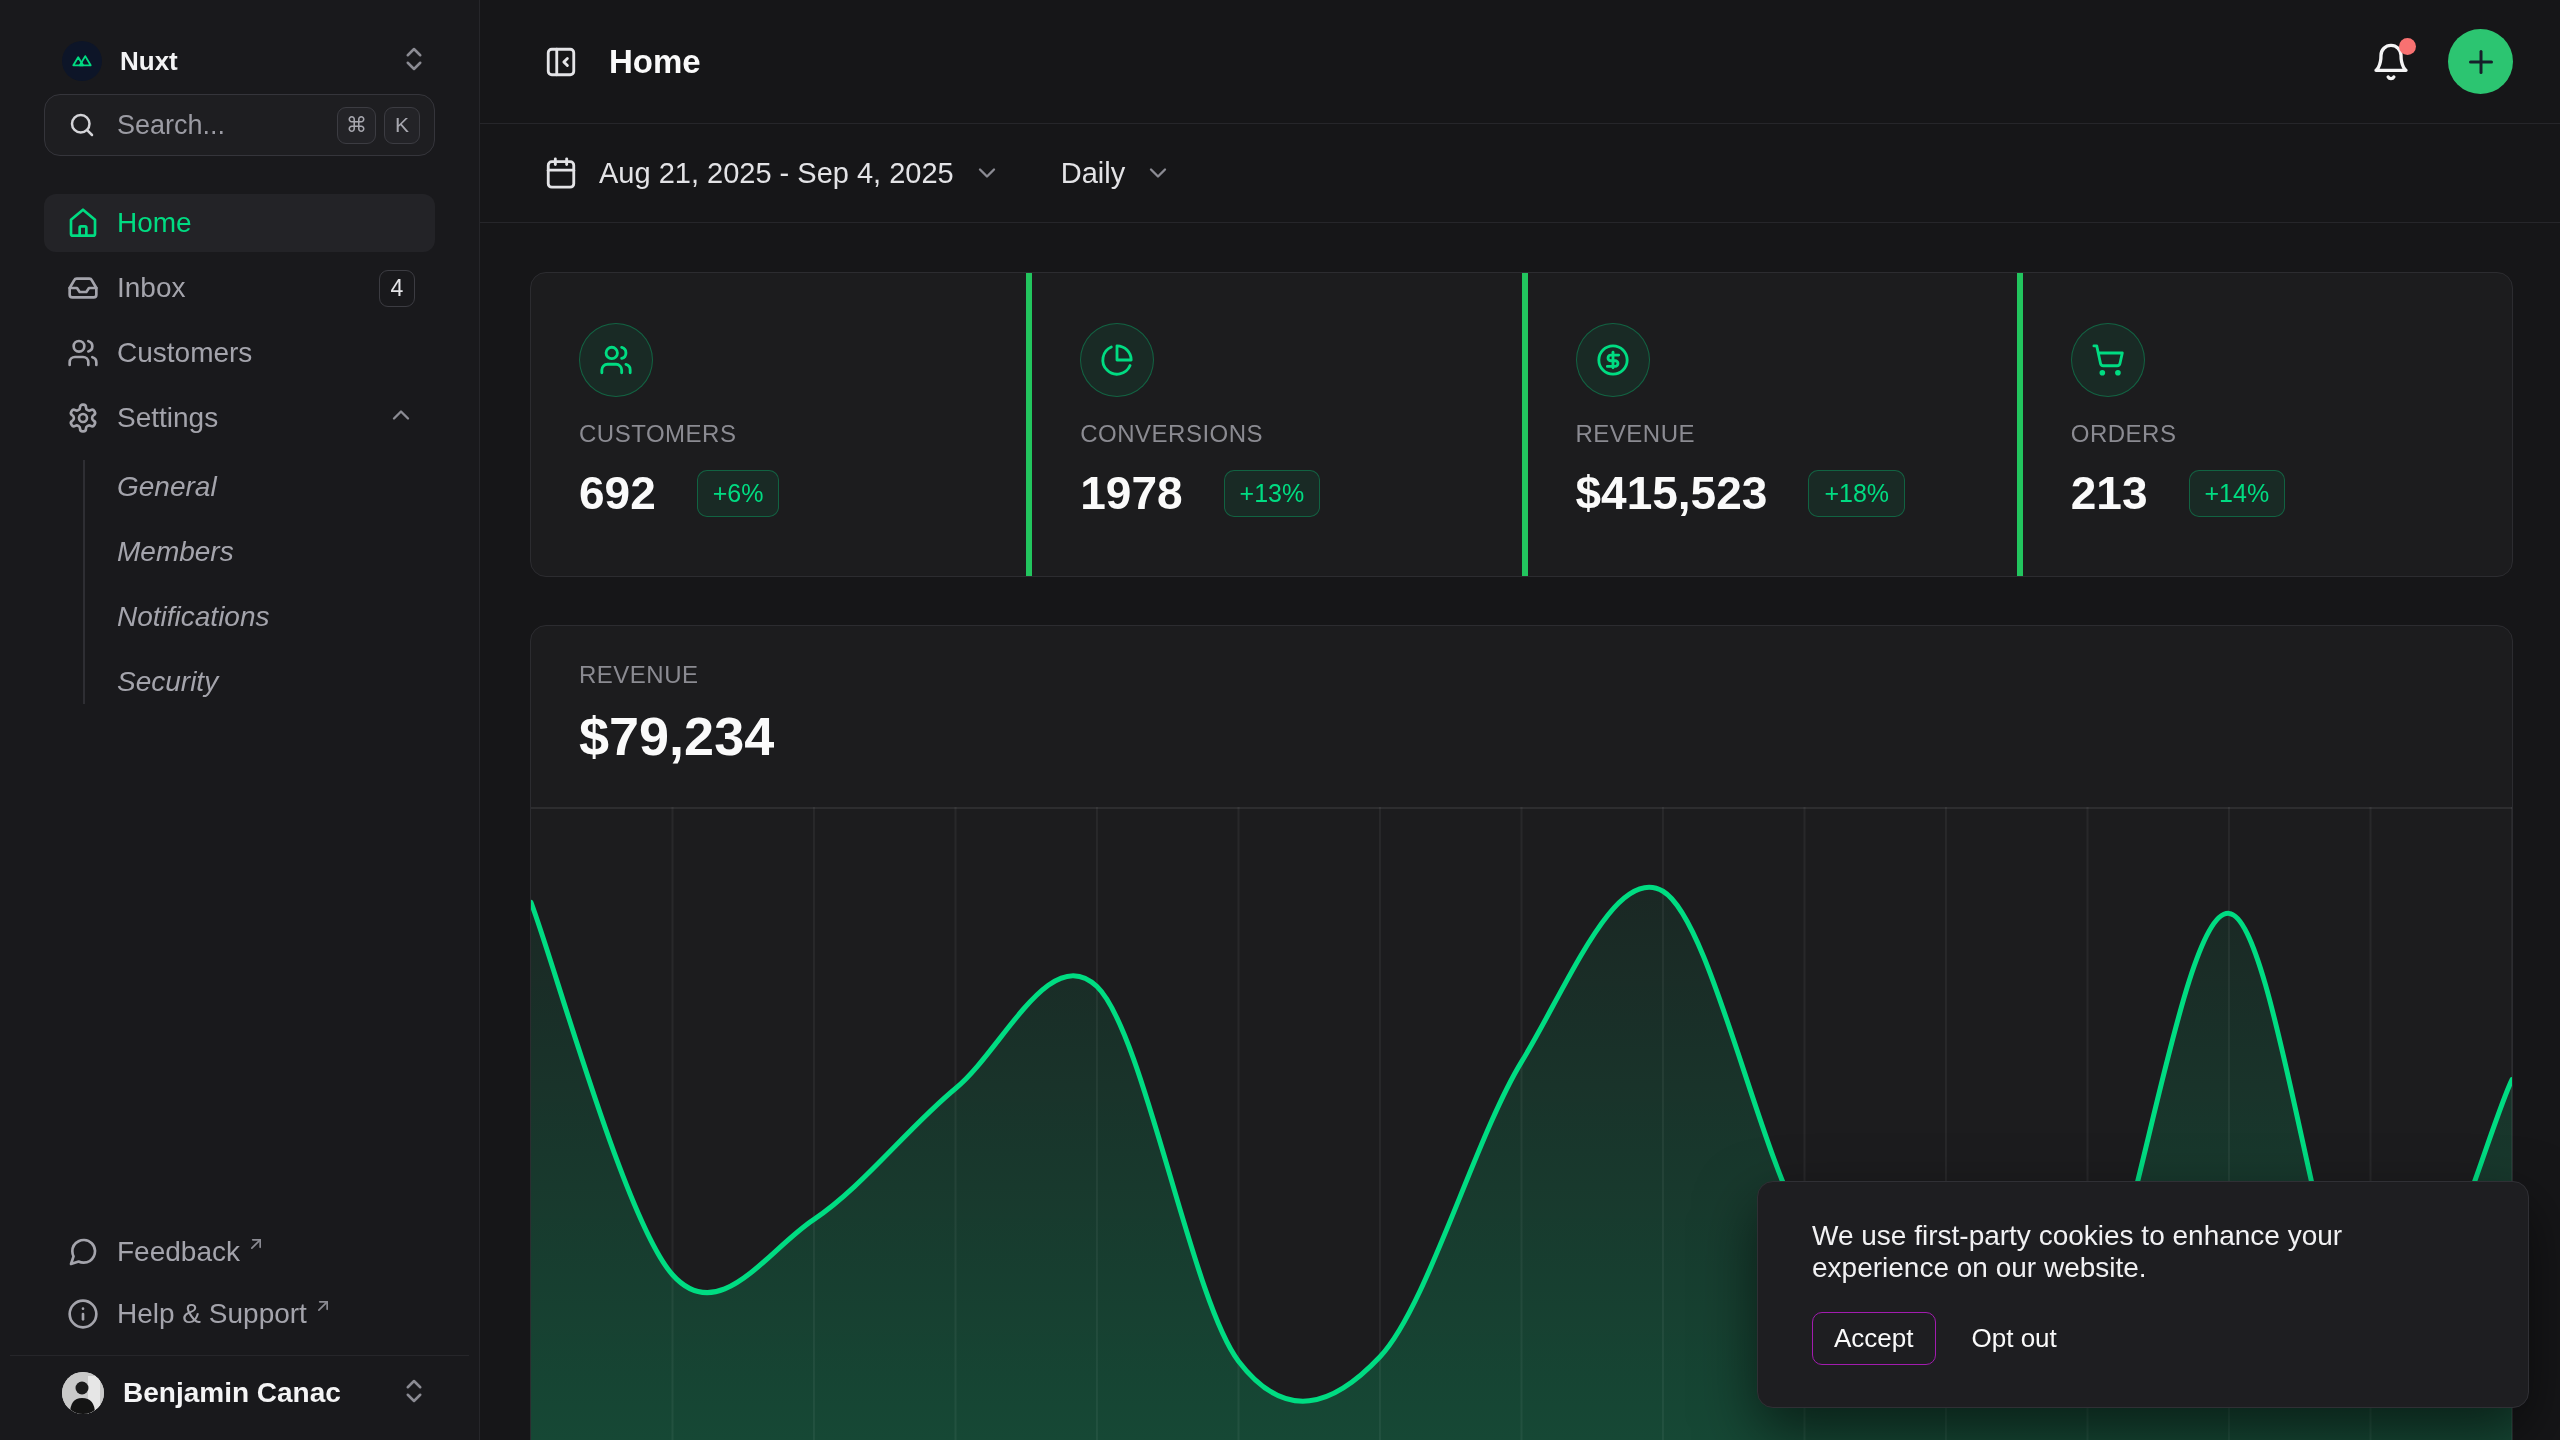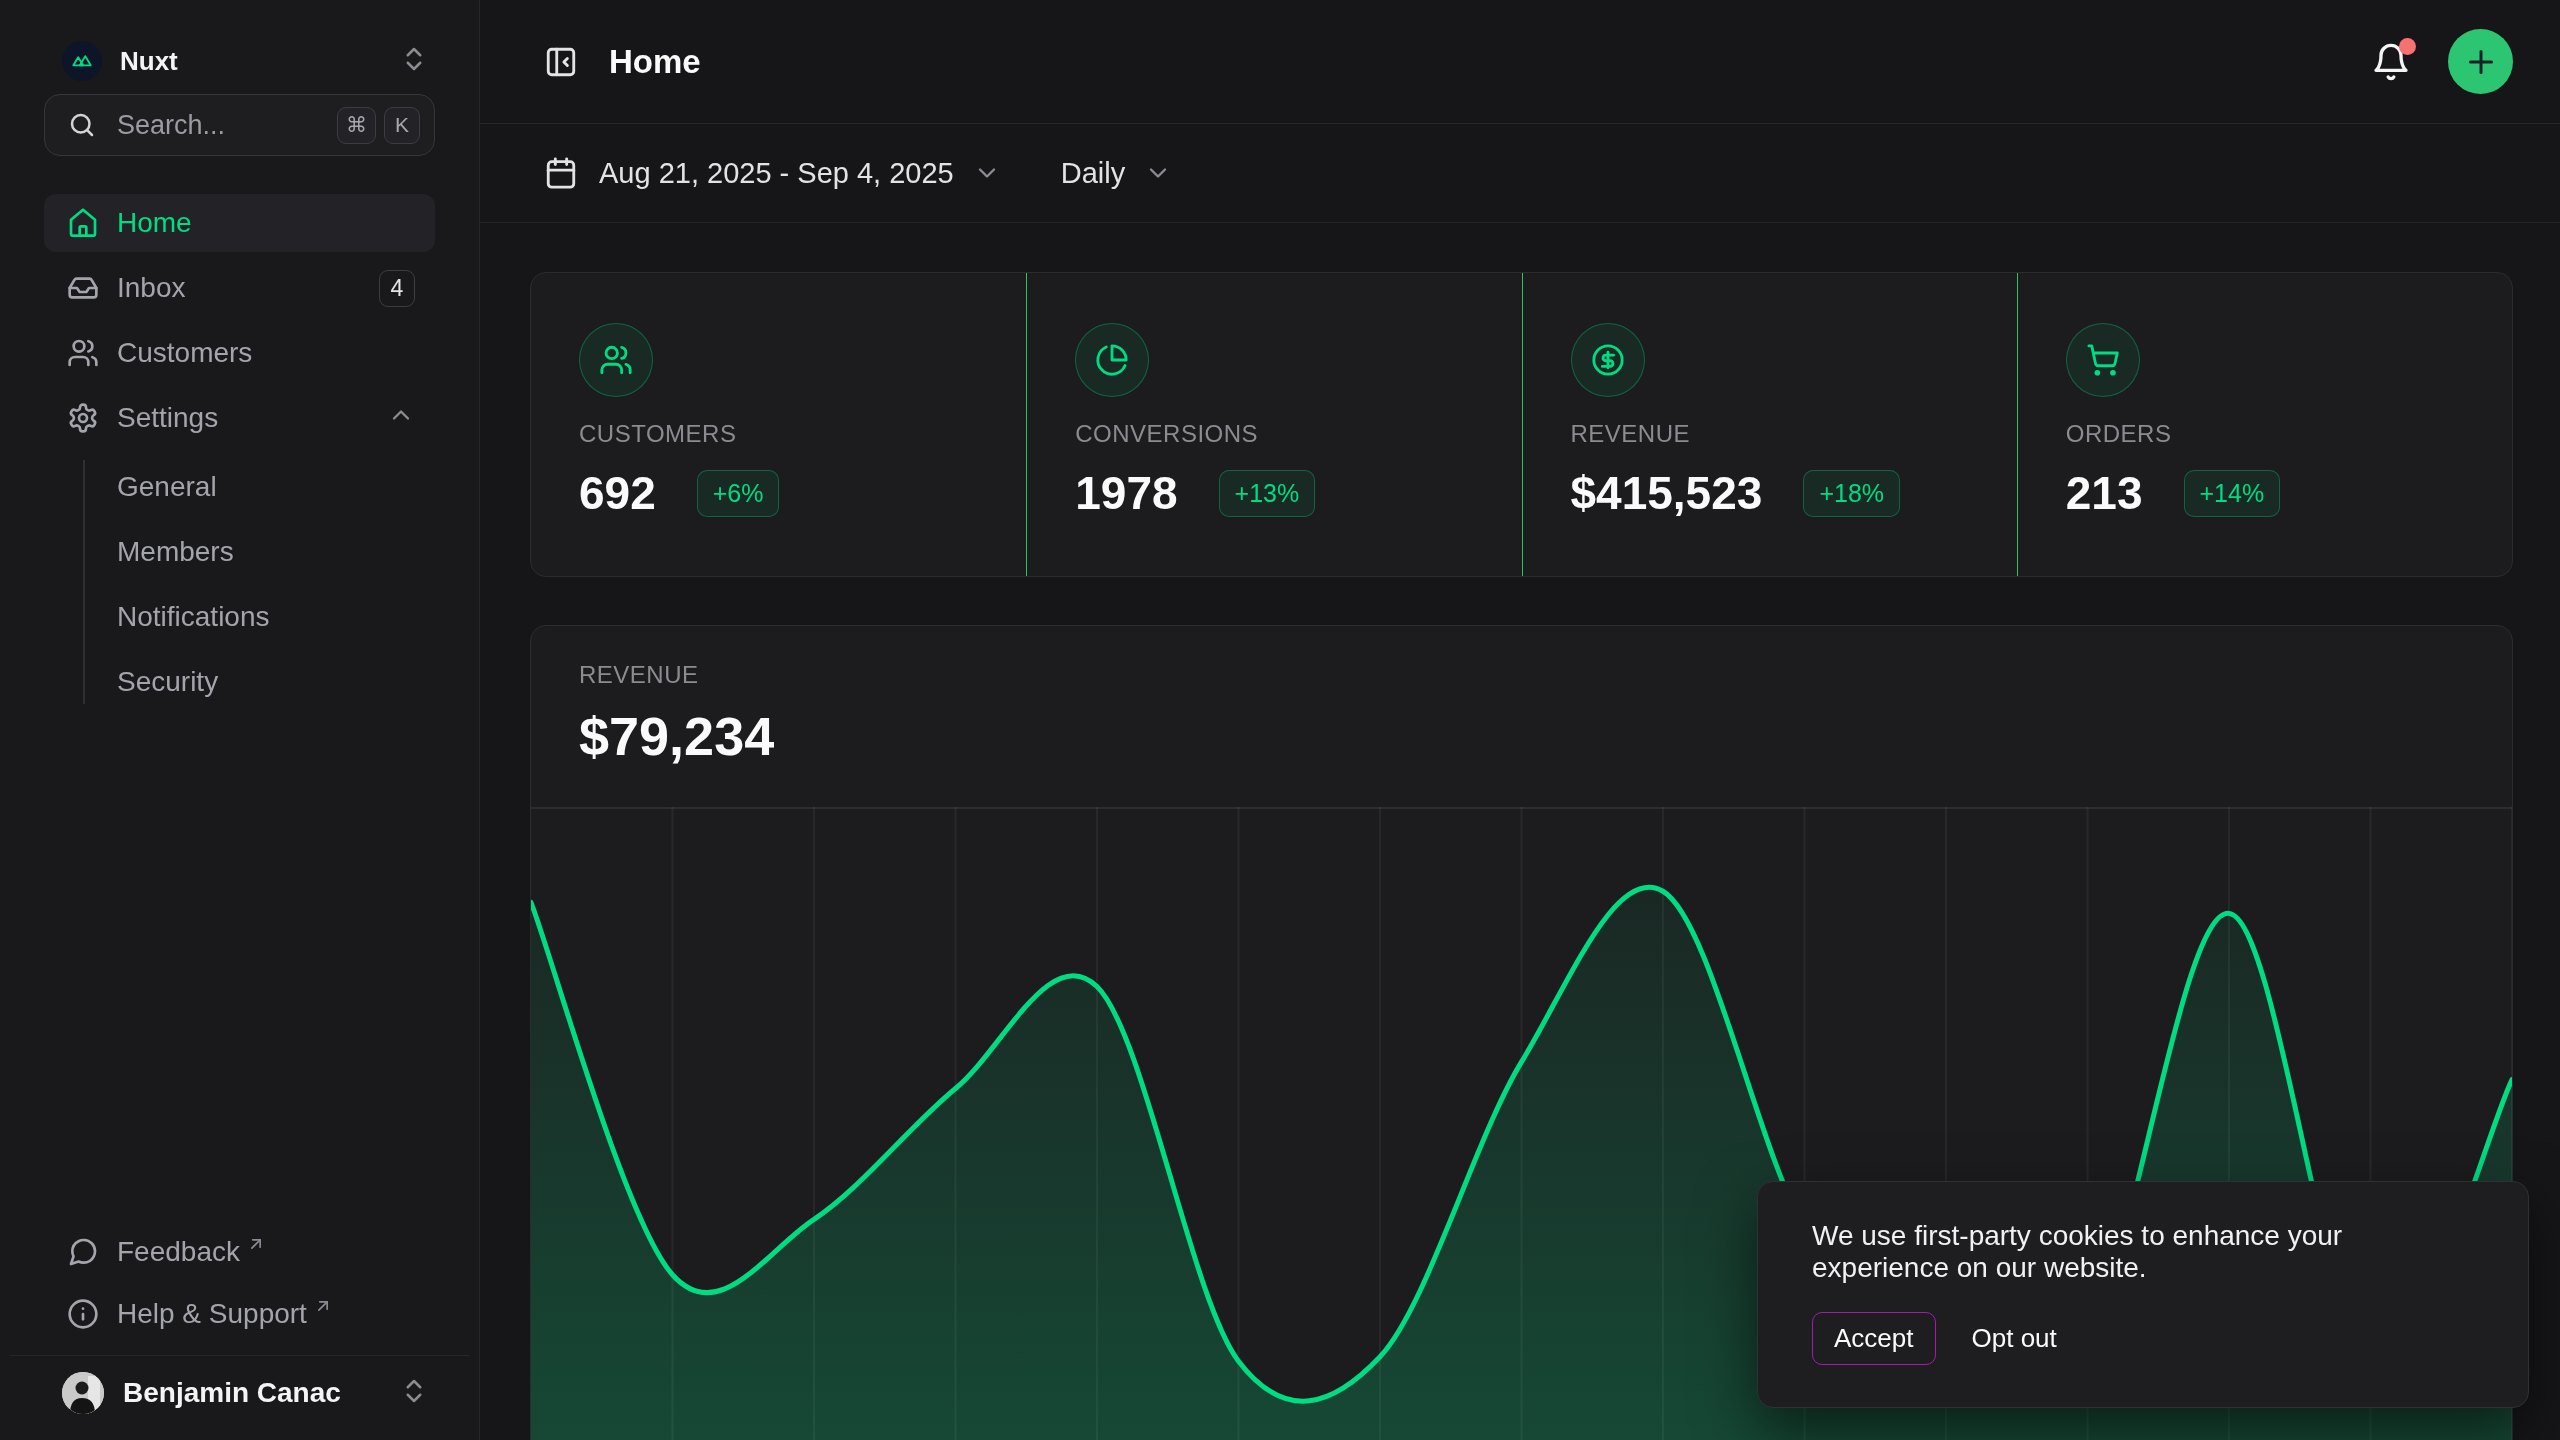--- a/index.html
+++ b/index.html
@@ -34,21 +34,21 @@
   .nav-item .nicon { display:flex; margin-right:18px; }
   .nav-item.active { background:#232327; color:#00dc82; font-weight:500; }
   .nav-item .flex1 { flex:1; }
   .count-badge { min-width:36px; height:37px; border:1px solid #3c3c42; border-radius:9px;
                  font-size:23px; color:#e4e4e7; display:flex; align-items:center;
                  justify-content:center; padding:0 9px; }
   .subnav { position:relative; padding-left:73px; display:flex; flex-direction:column; }
   .subnav:before { content:""; position:absolute; left:39px; top:6px; bottom:10px;
                    width:1.5px; background:#2e2e33; }
   .subnav-item { height:65px; display:flex; align-items:center; color:#a4a4ac;
-                 font-size:28px; cursor:pointer; }
+                 font-size:28px; cursor:pointer;font-style:italic; }
 
   .side-footer { margin-top:auto; display:flex; flex-direction:column; padding-bottom:6px; }
   .side-link { height:62px; display:flex; align-items:center; color:#a4a4ac; font-size:28px;
                padding:0 23px; cursor:pointer; }
   .side-link .nicon { display:flex; margin-right:18px; }
   .ext-arrow { color:#8b8b93; margin-left:6px; margin-bottom:14px; }
   .user-sep { height:1px; background:#26262a; margin:10px -34px 0; }
   .user-row { display:flex; align-items:center; padding:16px 6px 20px 18px; cursor:pointer; }
   .avatar { width:42px; height:42px; border-radius:50%; overflow:hidden; background:#cfcfcf; }
   .user-name { font-size:28px; font-weight:600; color:#f4f4f5; margin-left:19px; flex:1; }
@@ -73,21 +73,21 @@
   .range-label { font-size:29px; margin-left:21px; }
   .chev-down { color:#8b8b93; margin-left:19px; display:flex; }
   .gran-btn { display:flex; align-items:center; margin-left:60px; cursor:pointer; }
   .gran-label { font-size:29px; color:#e3e3e6; }
 
   .content { flex:1; padding:0 47px 0 50px; overflow:hidden; }
 
   .stats { margin-top:49px; height:305px; background:#1c1c1e; border:1px solid #2c2c30;
            border-radius:16px; display:grid; grid-template-columns:repeat(4,1fr); }
   .stat-cell { padding:50px 0 0 48px; cursor:pointer; }
-  .stat-cell + .stat-cell { border-left:1px solid #22c55e; }
+  .stat-cell + .stat-cell { border-left:6px solid #22c55e; }
   .stat-icon { width:74px; height:74px; border-radius:50%; background:rgba(0,220,130,0.08);
                border:1px solid rgba(0,220,130,0.32); display:flex; align-items:center;
                justify-content:center; color:#00dc82; }
   .stat-label { margin-top:23px; font-size:24px; letter-spacing:0.5px; color:#8b8b92; }
   .stat-valrow { margin-top:18px; display:flex; align-items:center;gap:19px; }
   .stat-value { font-size:46px; font-weight:700; color:#fafafa; }
   .delta-badge { margin-left:22px; font-size:25px; color:#00dc82; background:rgba(0,220,130,0.08);
                  border:1px solid rgba(0,220,130,0.32); border-radius:10px; padding:8px 15px; }
 
   .revenue-card { position:relative; margin-top:48px; height:1100px; background:#1c1c1e;

